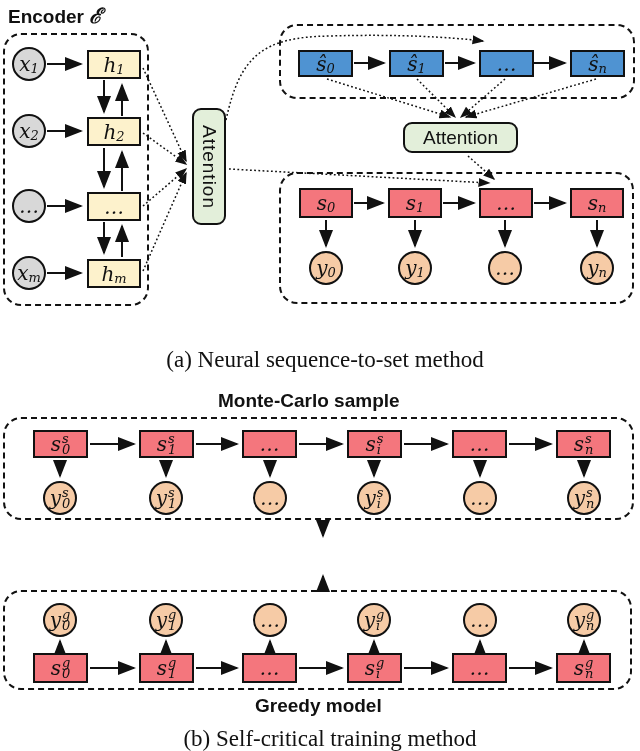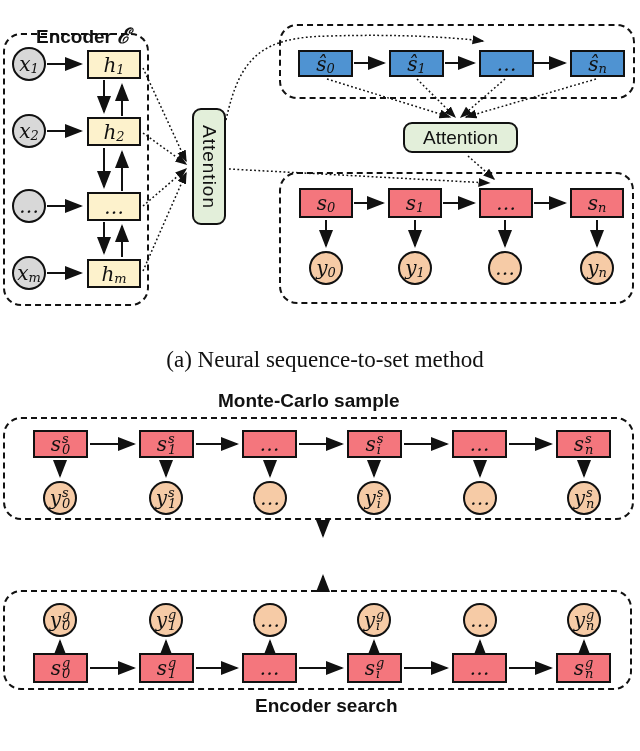--- a/index.html
+++ b/index.html
@@ -123,21 +123,21 @@
         <line x1="509" y1="668" x2="551" y2="668"></line>
       <line x1="60" y1="652" x2="60" y2="641"></line>
         <line x1="166" y1="652" x2="166" y2="641"></line>
         <line x1="270" y1="652" x2="270" y2="641"></line>
       <line x1="374" y1="652" x2="374" y2="641"></line>
         <line x1="480" y1="652" x2="480" y2="641"></line>
         <line x1="584" y1="652" x2="584" y2="641"></line>
     </g>
   </svg>
 
-  <div class="title" style="left:36px;top:1px;margin-top:20px;">
+  <div class="title" style="left:8px;top:1px;">
     <span>Encoder</span> <span class="scr">ℰ</span>
   </div>
   <div class="panel" style="left:3px;top:33px;width:142px;height:269px;"></div>
 
   <div class="circle gray" style="left:12px;top:47px;">
       <span class="math">
         <i>x</i>
         <sub>1</sub>
       </span>
     </div>
@@ -457,16 +457,17 @@
   <div class="box red" style="left:556px;top:653px;width:55px;height:30px;">
       <span class="math">
         <i>s</i>
         <span class="stack">
           <i class="sp">g</i>
           <span class="sb">n</span>
         </span>
       </span>
     </div>
 
-  <div class="title" style="left:255px;top:695px;">Encoder search</div>
-
+  <div class="title" style="left:255px;top:695px;">Greedy model</div>
+
+  <div class="caption" style="left:155px;top:726px;width:350px;">(b) Self-critical training method</div>
 
 </div>
 
 </body></html>

